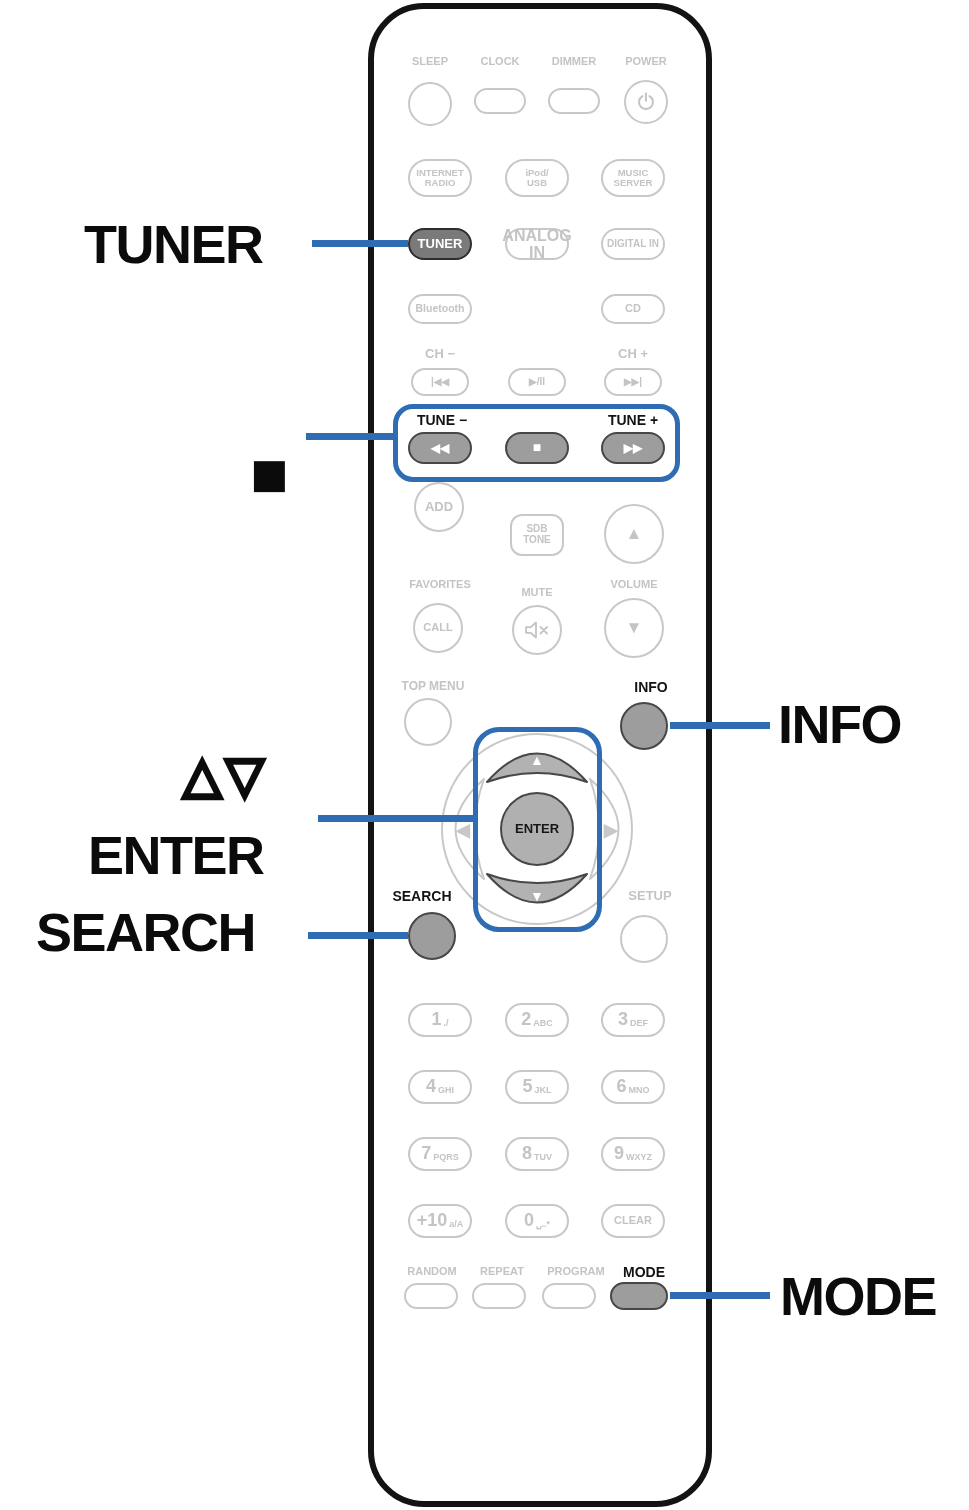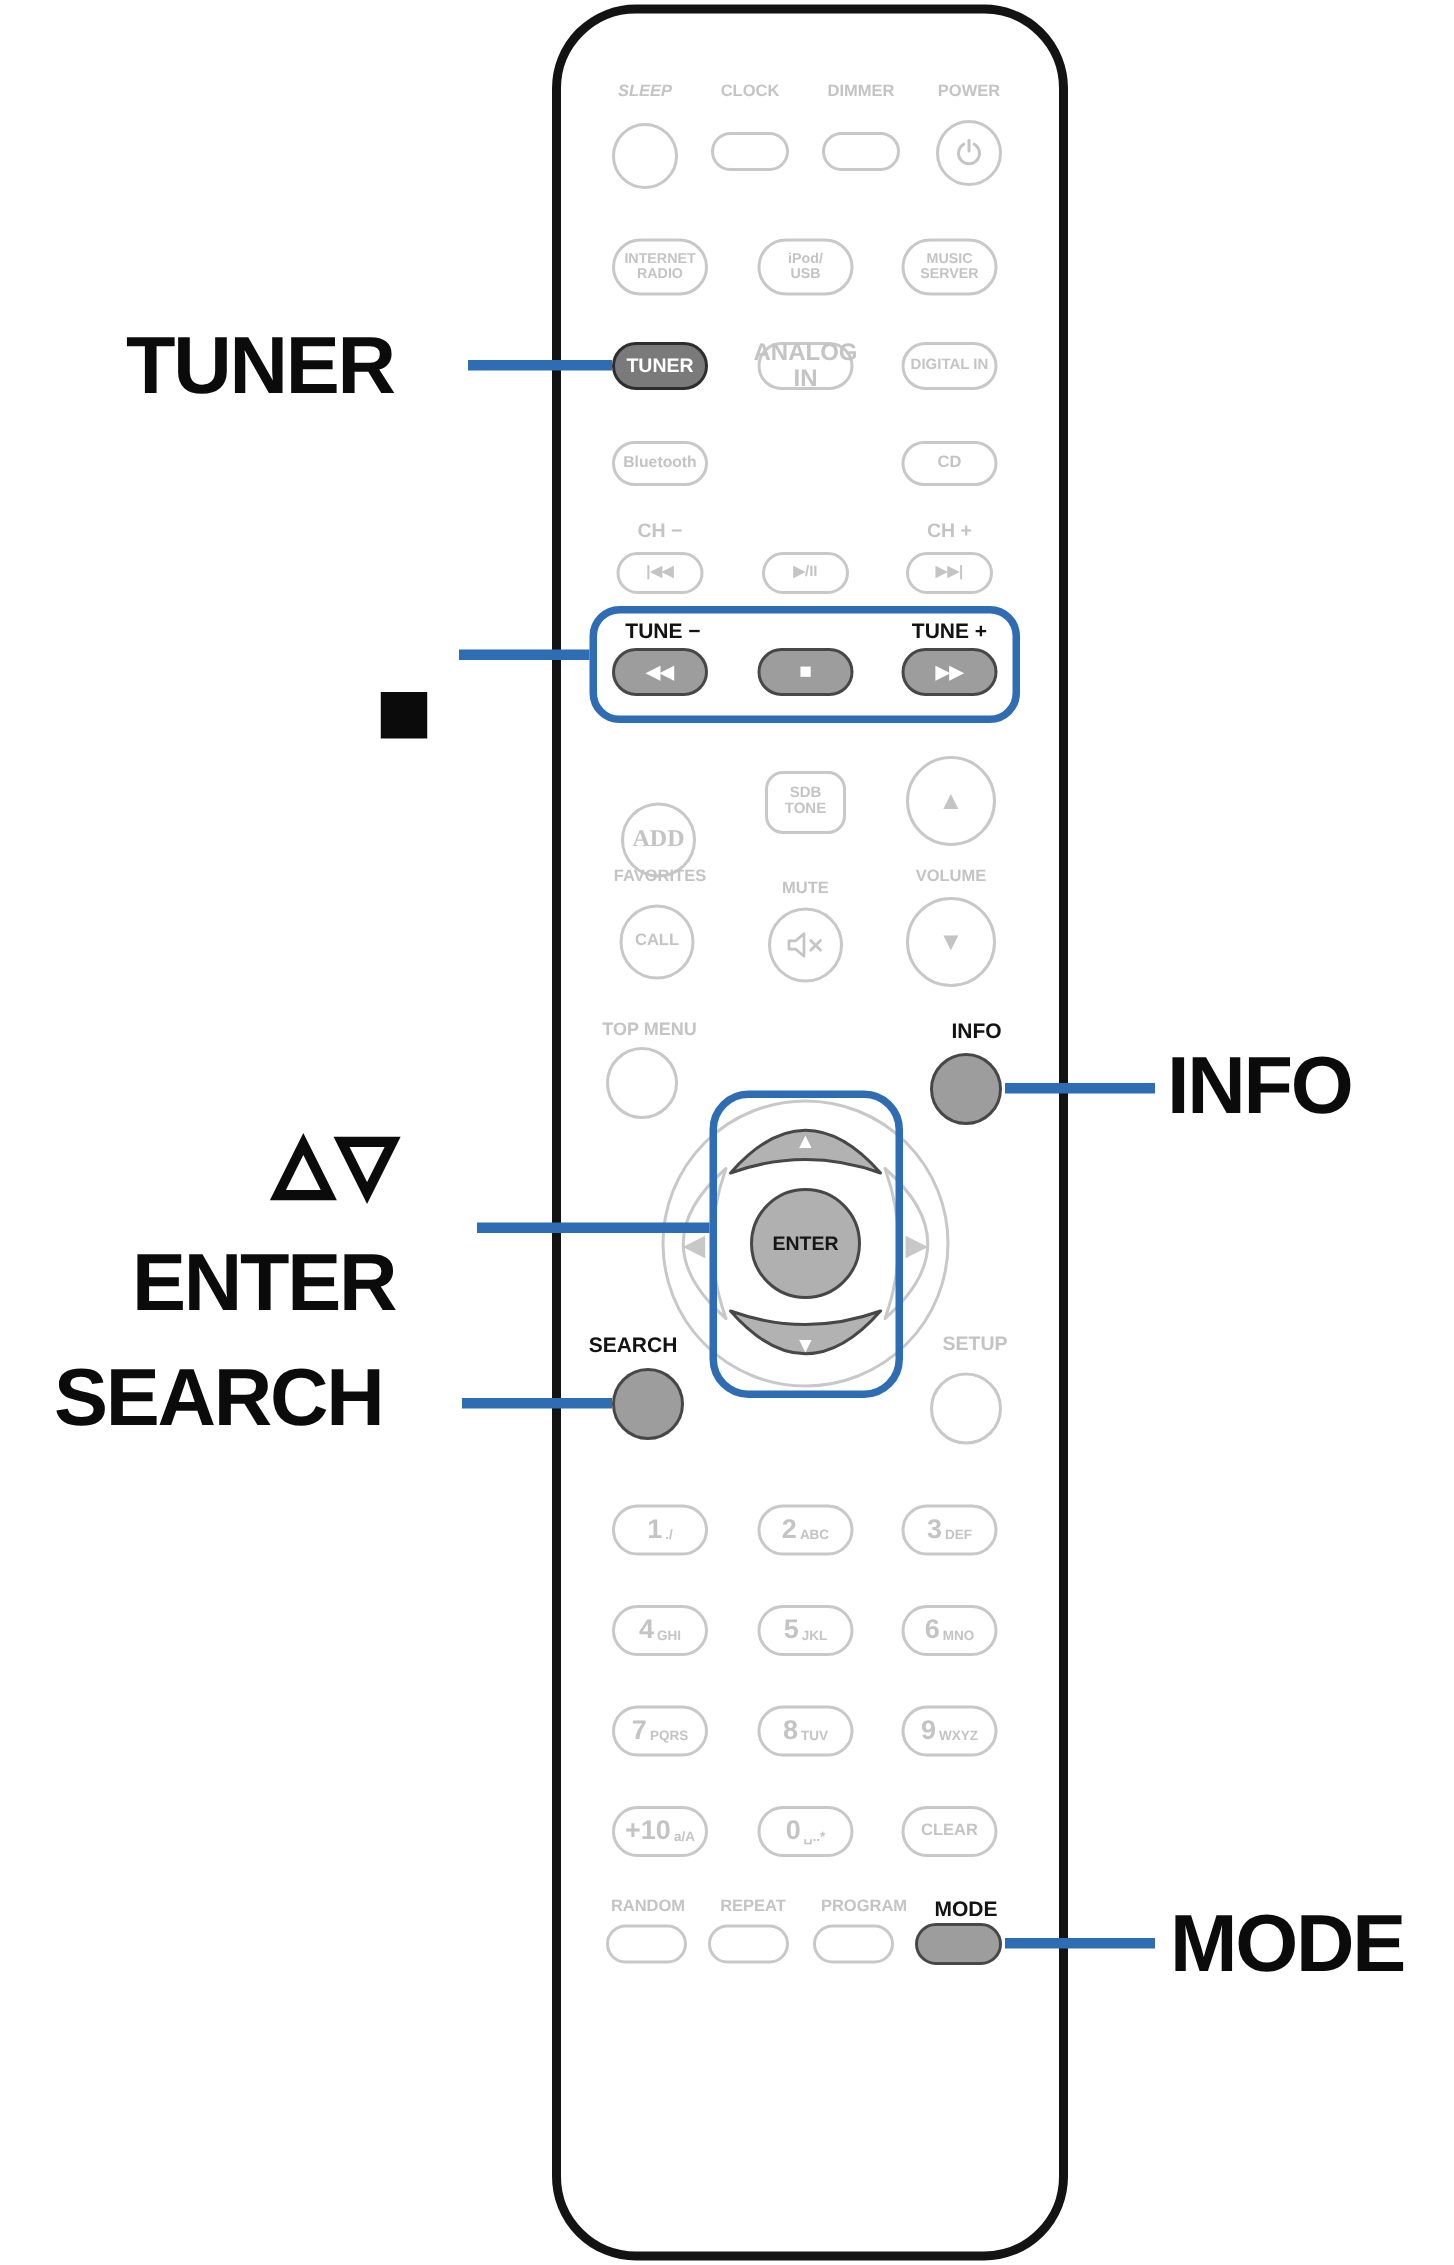--- a/index.html
+++ b/index.html
@@ -44,21 +44,21 @@
   .key .num-small { font-size: 18px; }
   .key .sub-big { font-size: 11px; margin-top: 0; margin-left: 0; }
 </style>
 </head>
 <body>
 
 <div id="page">
 
   <div id="remote">
 
-    <div class="glabel" style="left:21px; top:46px; width:70px;font-style:italic;">SLEEP</div>
+    <div class="glabel" style="left:21px; top:46px; width:70px;">SLEEP</div>
     <div class="glabel" style="left:91px; top:46px; width:70px;">CLOCK</div>
     <div class="glabel" style="left:165px; top:46px; width:70px;">DIMMER</div>
     <div class="glabel" style="left:237px; top:46px; width:70px;">POWER</div>
 
     <div class="btn outline circle" style="left:34px; top:73px; width:44px; height:44px;"></div>
     <div class="btn outline pill" style="left:100px; top:79px; width:52px; height:26px;"></div>
     <div class="btn outline pill" style="left:174px; top:79px; width:52px; height:26px;"></div>
     <div class="btn outline circle" style="left:250px; top:71px; width:44px; height:44px;">
       <svg width="22" height="22" viewBox="0 0 24 24">
         <path d="M8.2 5.6 A7.6 7.6 0 1 0 15.8 5.6" stroke="#C4C4C4" stroke-width="2.2" fill="none" stroke-linecap="round"></path>
@@ -87,21 +87,21 @@
     <div class="btn outline pill" style="left:134px; top:359px; width:58px; height:28px; font-size:10px;">▶/II</div>
     <div class="btn outline pill" style="left:230px; top:359px; width:58px; height:28px; font-size:10px;">▶▶|</div>
 
     <div class="blue-box" style="left:19px; top:395px; width:287px; height:78px; border-radius:20px;"></div>
     <div class="blabel" style="left:36px; top:404px; width:64px;">TUNE −</div>
     <div class="blabel" style="left:227px; top:404px; width:64px;">TUNE +</div>
     <div class="btn filled pill" style="left:34px; top:423px; width:64px; height:32px; font-size:12px;">◀◀</div>
     <div class="btn filled pill" style="left:131px; top:423px; width:64px; height:32px; font-size:14px;">■</div>
     <div class="btn filled pill" style="left:227px; top:423px; width:64px; height:32px; font-size:12px;">▶▶</div>
 
-    <div class="btn outline circle" style="left:40px; top:526px; width:50px; height:50px; font-size:16px;font-family:Liberation Serif, serif;">ADD</div>
+    <div class="btn outline circle" style="left:40px; top:473px; width:50px; height:50px; font-size:13px;">ADD</div>
     <div class="btn outline rrect" style="left:136px; top:505px; width:54px; height:42px; font-size:10px;">SDB
 TONE</div>
     <div class="btn outline circle" style="left:230px; top:495px; width:60px; height:60px;">
       <span style="font-size:17px;">▲</span>
     </div>
 
     <div class="glabel" style="left:16px; top:569px; width:100px;">FAVORITES</div>
     <div class="glabel" style="left:131px; top:577px; width:64px;">MUTE</div>
     <div class="glabel" style="left:225px; top:569px; width:70px;">VOLUME</div>
 

